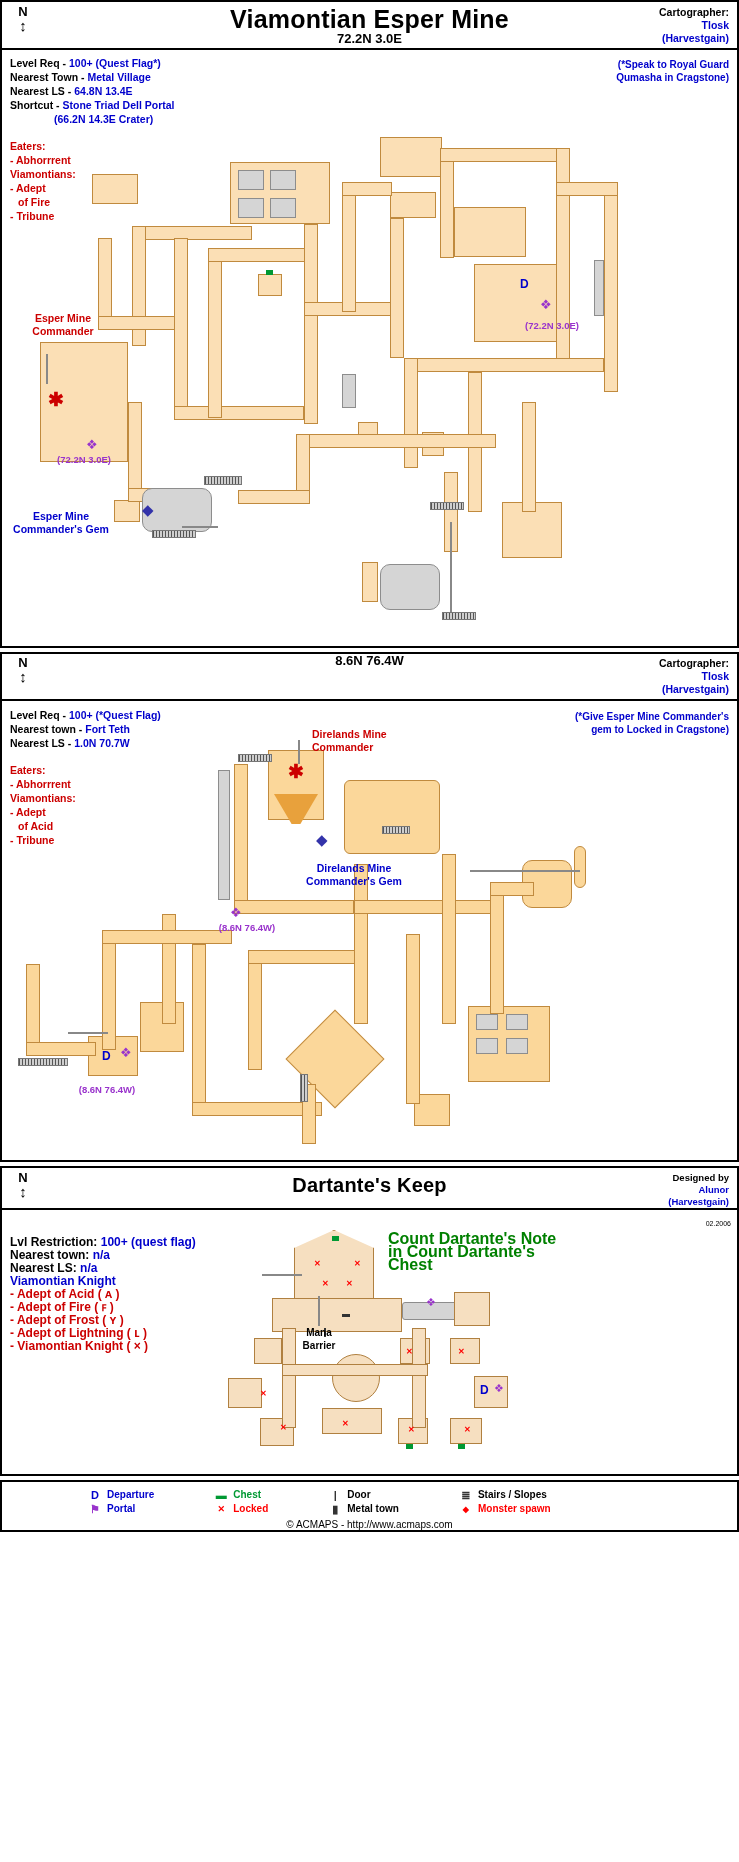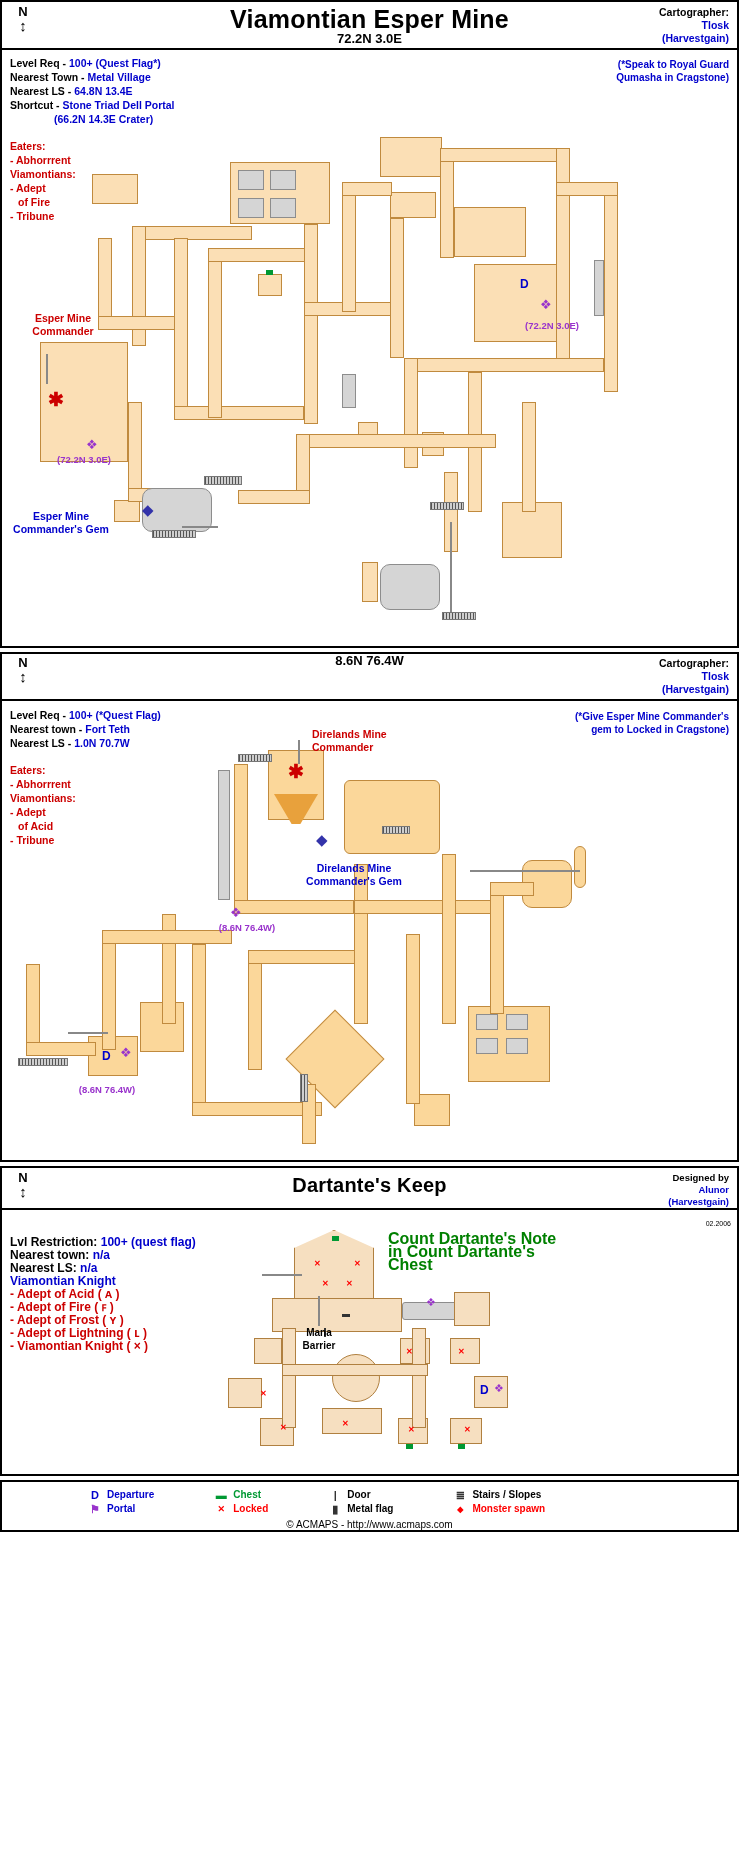--- a/index.html
+++ b/index.html
@@ -415,21 +415,21 @@
           <span class="lg-txt-r">Locked</span>
         </div>
       </div>
       <div class="legend-col">
         <div class="lg-item">
           <span class="lg-ico" style="color:#333;">|</span>
           <span class="lg-txt-b">Door</span>
         </div>
         <div class="lg-item">
           <span class="lg-ico" style="color:#333;">▮</span>
-          <span class="lg-txt-b">Metal flag</span>
+          <span class="lg-txt-b">Metal town</span>
         </div>
       </div>
       <div class="legend-col">
         <div class="lg-item">
           <span class="lg-ico" style="color:#333;">≣</span>
           <span class="lg-txt-b">Stairs / Slopes</span>
         </div>
         <div class="lg-item">
           <span class="lg-ico" style="color:#ff0000;font-size:8px;">◆</span>
           <span class="lg-txt-r">Monster spawn</span>

